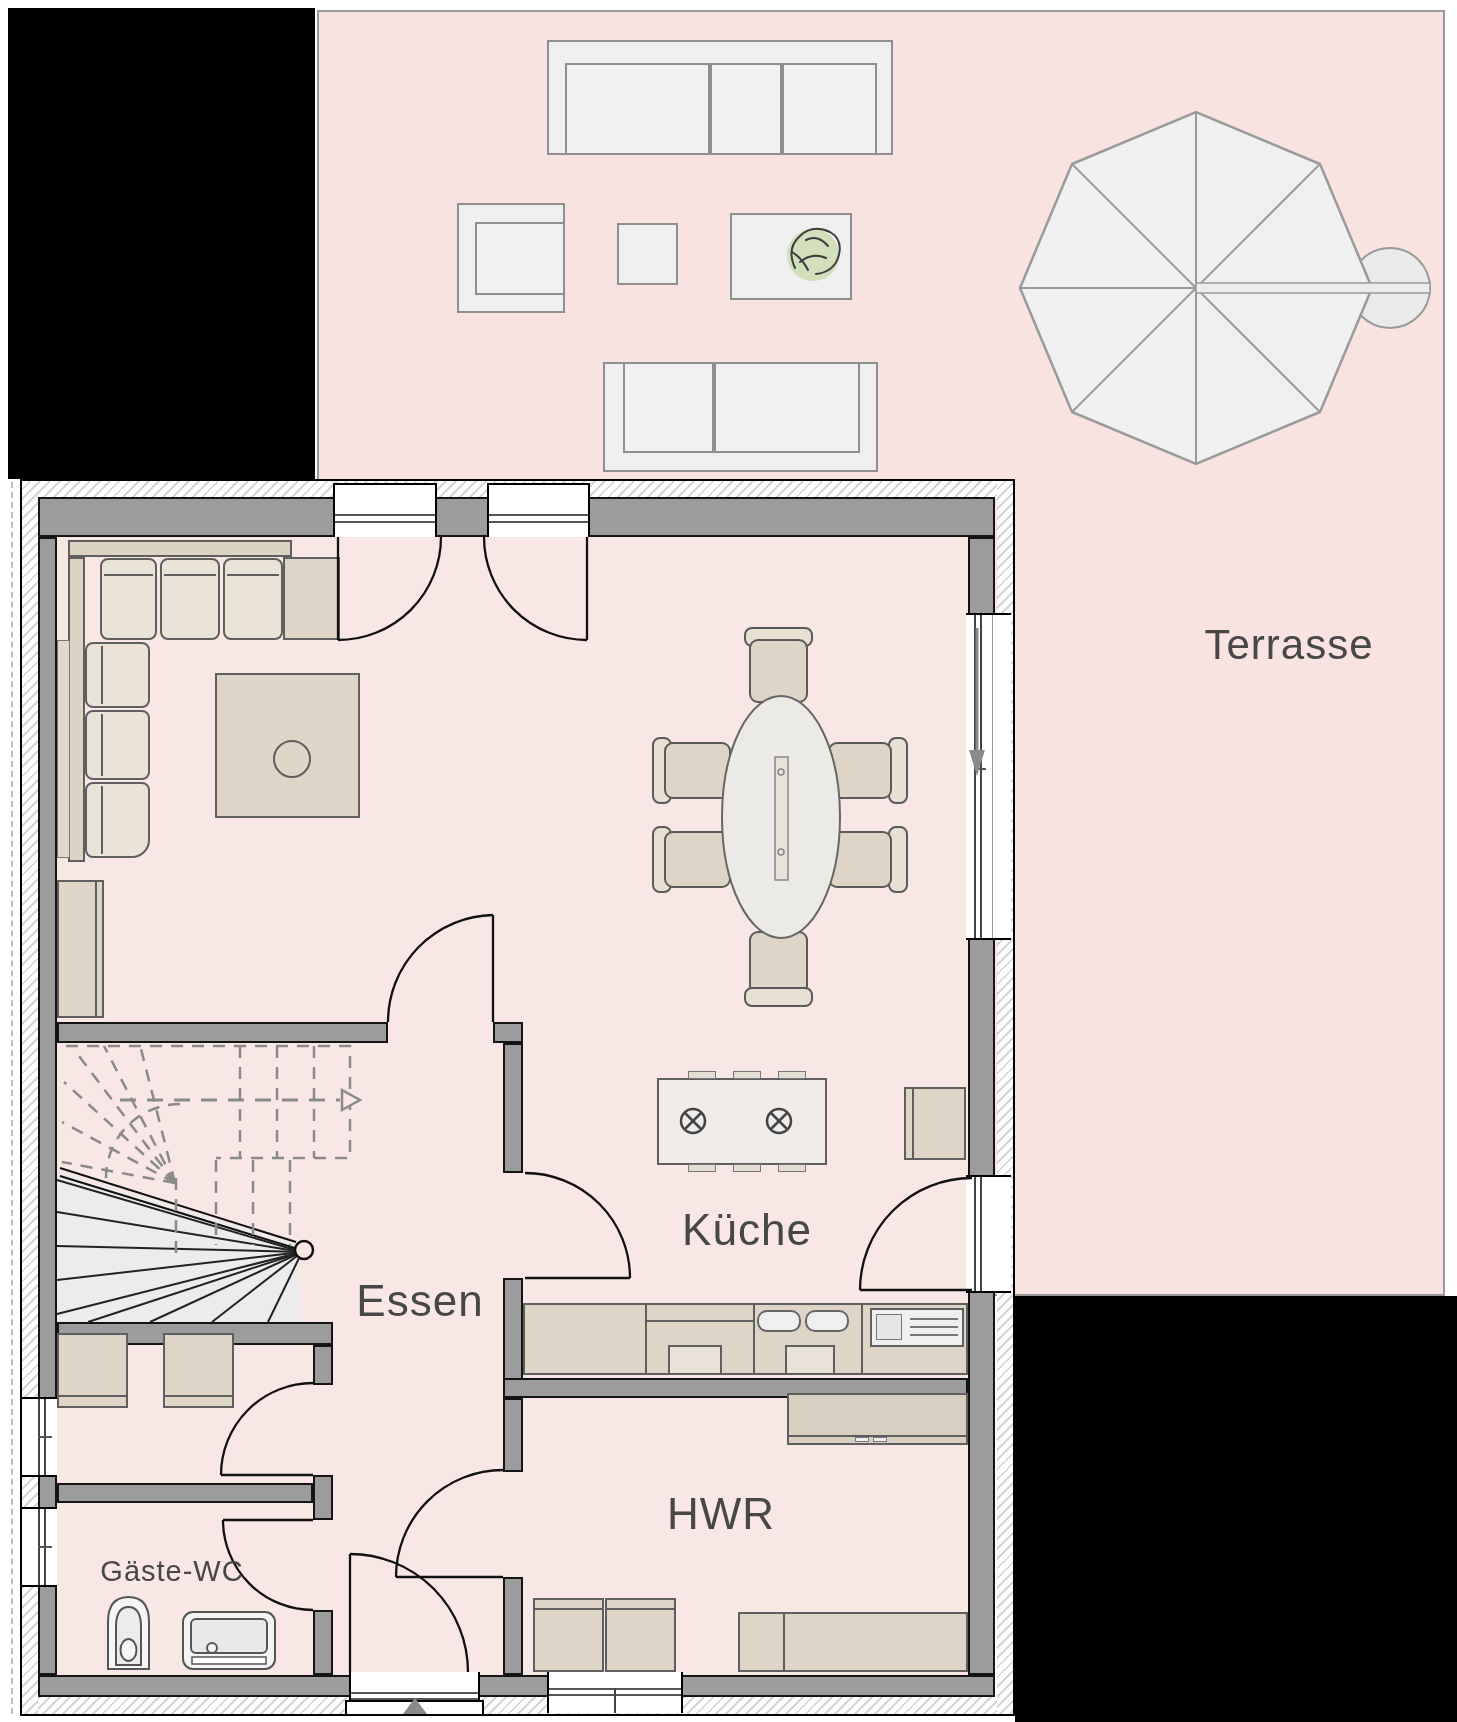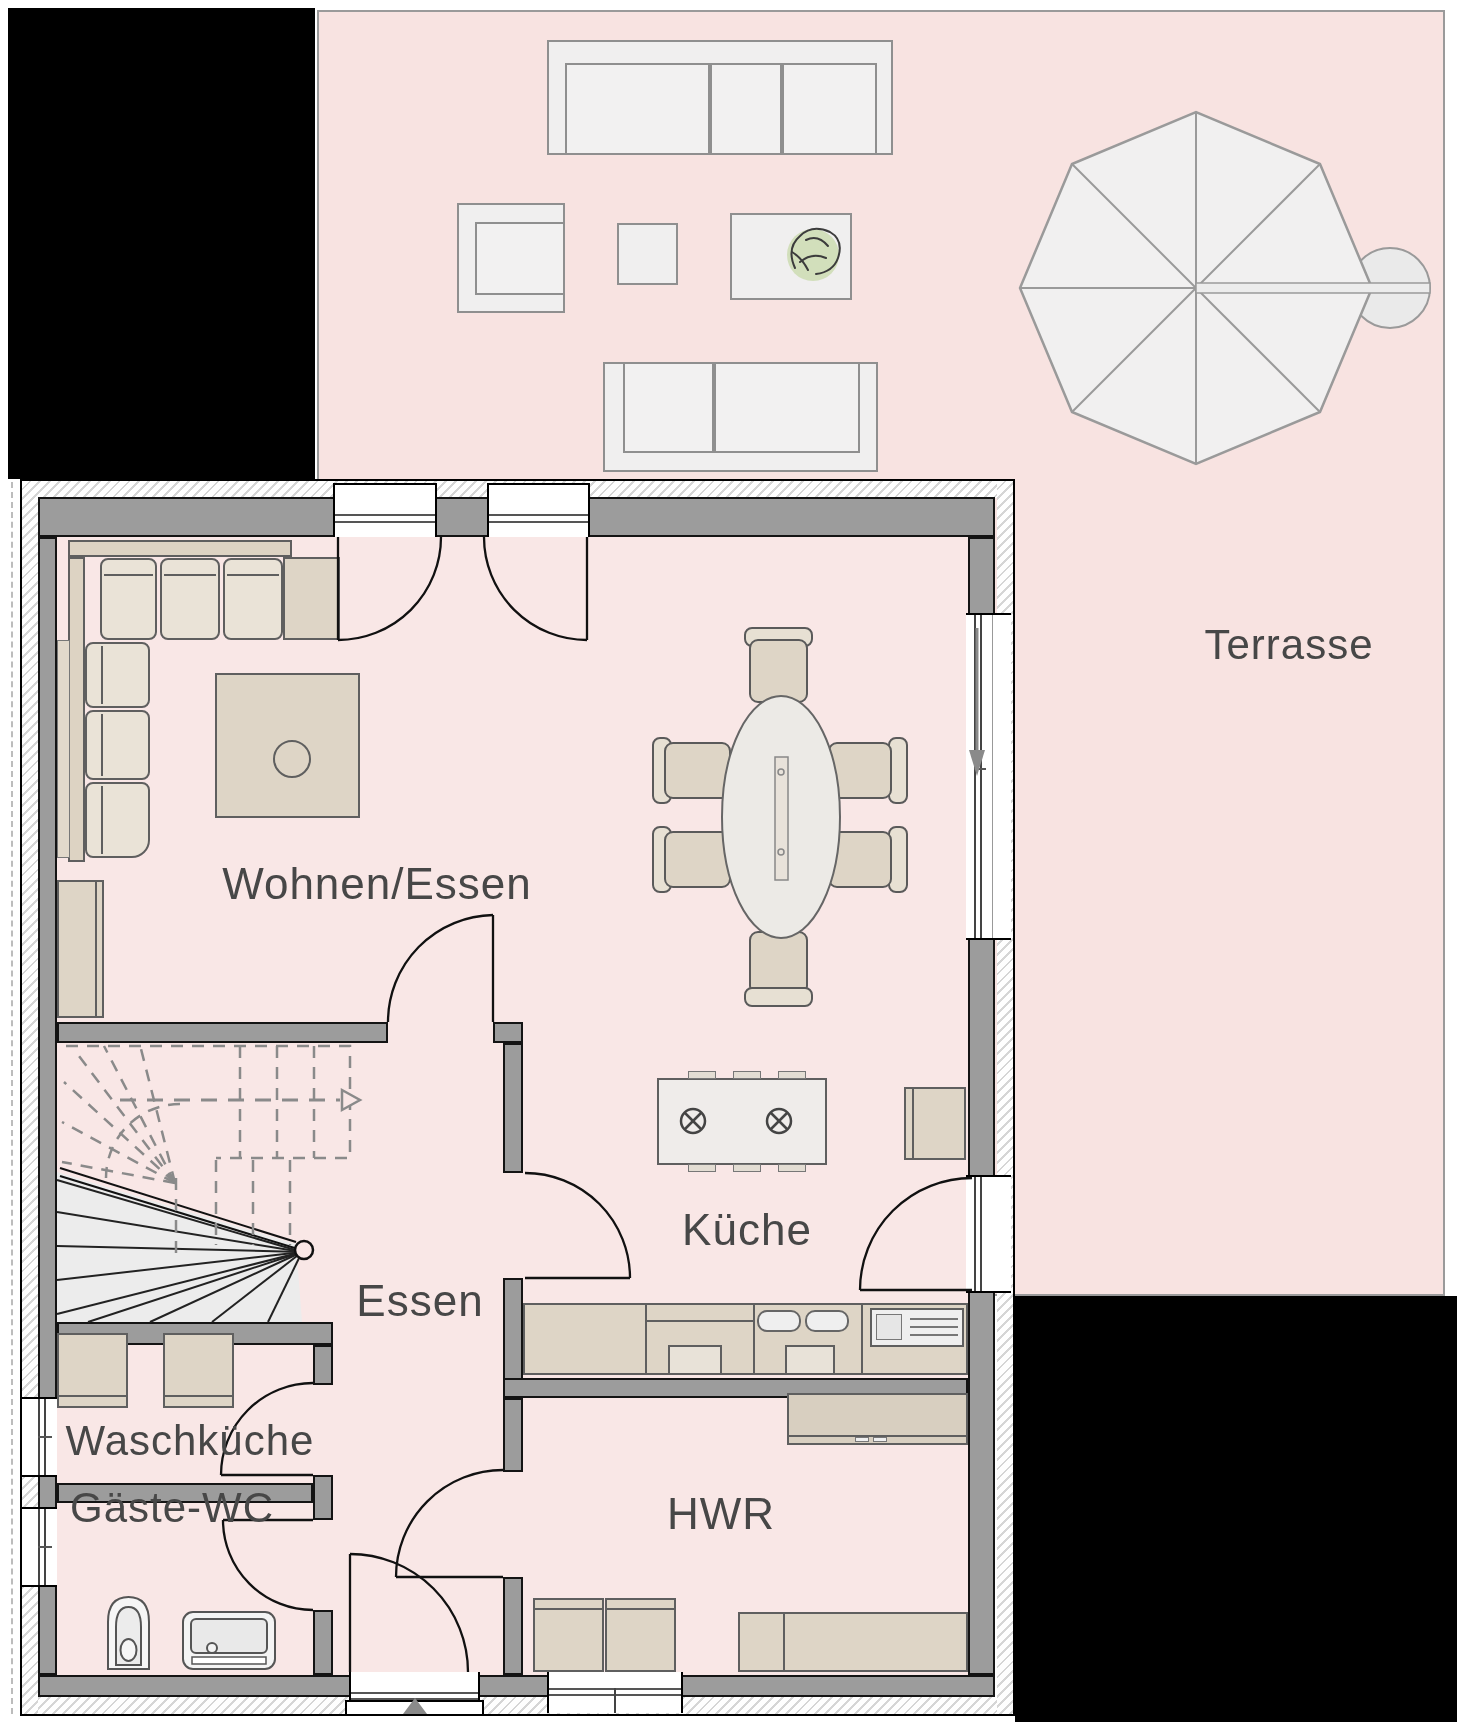--- a/index.html
+++ b/index.html
@@ -319,19 +319,17 @@
     </g>
 
     <g>
       <line x1="977" y1="628" x2="977" y2="750" stroke="#8a8a8a" stroke-width="3"></line>
       <polygon points="969,750 985,750 977,776" fill="#8a8a8a"></polygon>
     </g>
     <polygon points="403,1714 427,1714 415,1698" fill="#8a8a8a"></polygon>
   </svg>
 
   <div class="lbl" style="left:1289px;top:645px;font-size:42px;">Terrasse</div>
-  <div class="lbl" style="left:377px;top:884px;font-size:44px;">Wohnen/Essen</div>
   <div class="lbl" style="left:747px;top:1230px;font-size:44px;">Küche</div>
   <div class="lbl" style="left:420px;top:1301px;font-size:44px;">Essen</div>
-  <div class="lbl" style="left:190px;top:1441px;font-size:42px;">Waschküche</div>
-  <div class="lbl" style="left:172px;top:1508px;font-size:42px;">Gäste-WC</div>
+  <div class="lbl" style="left:172px;top:1571px;font-size:29px;">Gäste-WC</div>
   <div class="lbl" style="left:721px;top:1514px;font-size:44px;">HWR</div>
 </div>
 
 </body></html>

